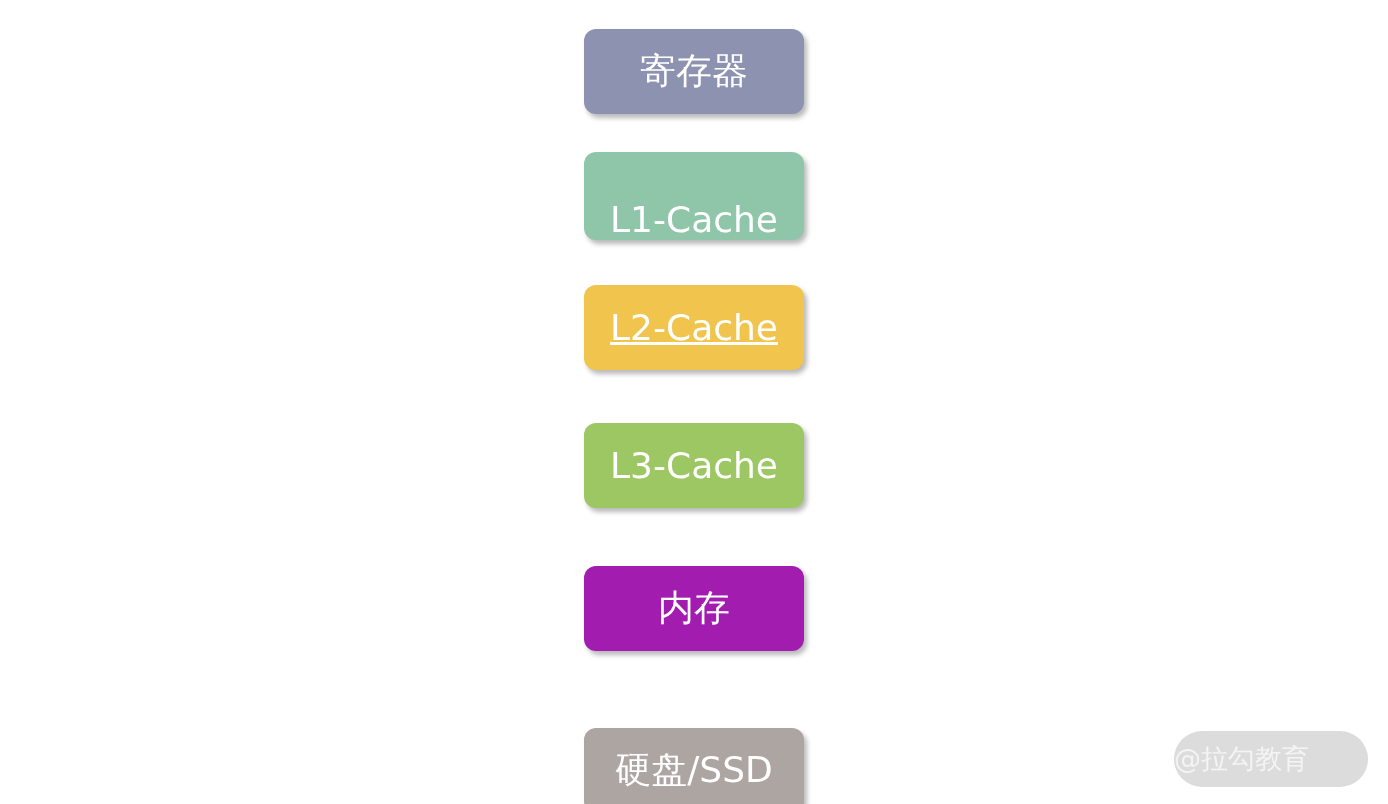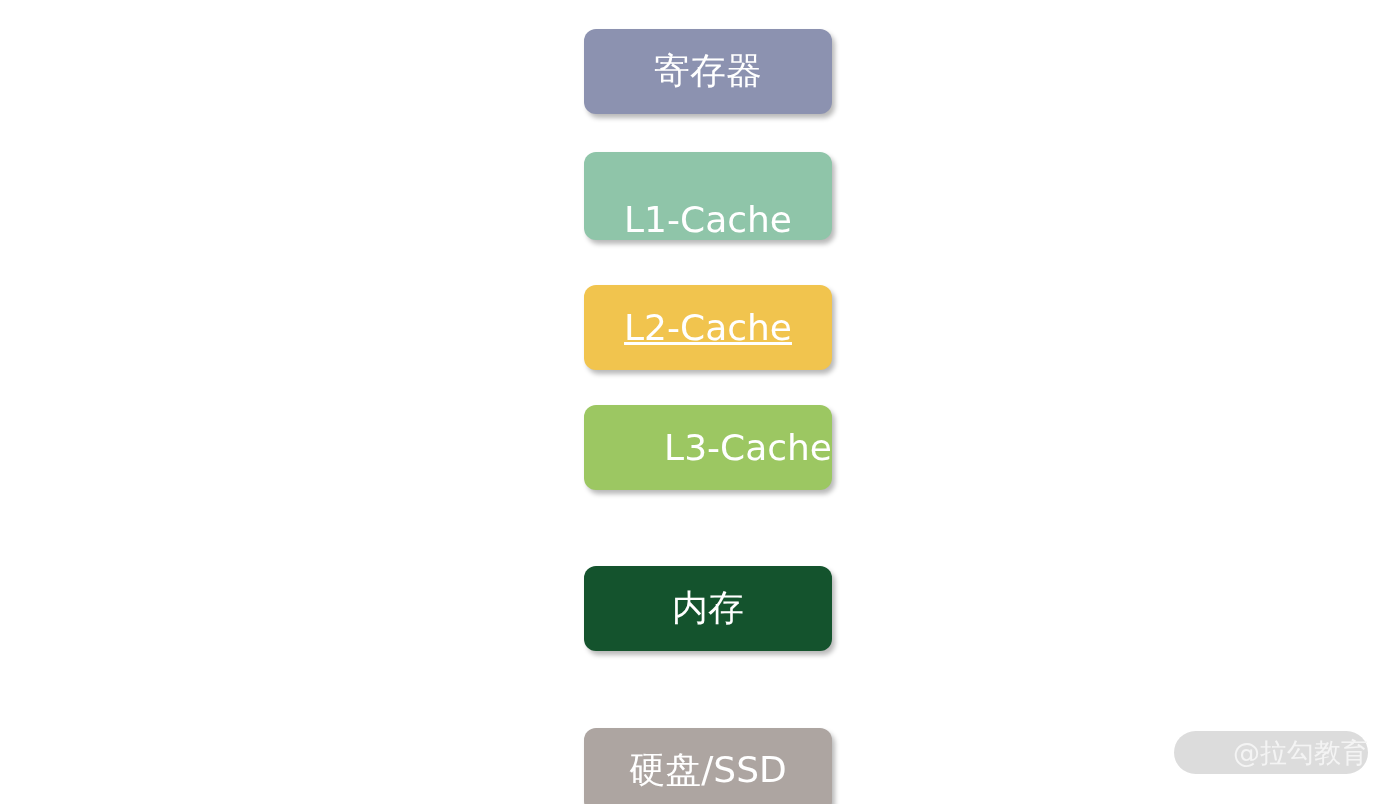--- a/index.html
+++ b/index.html
@@ -2,51 +2,51 @@
 <html><head>
   <meta charset="utf-8">
   <style>
     html, body { margin: 0; padding: 0; }
     body {
       width: 1388px; height: 804px; background: #ffffff;
       position: relative; overflow: hidden;
       font-family: "DejaVu Sans", "Liberation Sans", sans-serif;
     }
     .box {
-      position: absolute; left: 584px; width: 248px; height: 85px;
+      position: absolute; left: 584px; width: 220px; height: 85px;
       border-radius: 12px;
       box-shadow: 3px 4px 5px rgba(0,0,0,0.28);
       display: flex; align-items: center; justify-content: center;
       color: #ffffff; font-size: 36px; font-weight: normal;
       letter-spacing: 0px;
     }
     .watermark {
-      position: absolute; left: 1174px; top: 731px; width: 194px; height: 43px;
+      position: absolute; left: 1174px; top: 731px; width: 194px; height: 56px;
       border-radius: 28px; background: #dcdcdc;
-      display: flex; align-items: center; justify-content: flex-end;
+      display: flex; align-items: center; justify-content: flex-start;
       color: #f4f4f4; font-size: 27px;
     }
   </style>
 </head>
 <body>
 
 <div>
   <div class="box" style="top:29px;background:#8c92b0;">
     <span>寄存器</span>
   </div>
   <div class="box" style="top:152px;background:#8fc5a9;height:88px;align-items:flex-end;">
     <span>L1-Cache</span>
   </div>
   <div class="box" style="top:285px;background:#f1c44e;text-decoration:underline;">
     <span>L2-Cache</span>
   </div>
-  <div class="box" style="top:405px;background:#9cc762;justify-content:flex-end;">
+  <div class="box" style="top:423px;background:#9cc762;">
     <span>L3-Cache</span>
   </div>
-  <div class="box" style="top:566px;background:#14532d;">
+  <div class="box" style="top:566px;background:#a21caf;">
     <span>内存</span>
   </div>
   <div class="box" style="top:728px;background:#ada5a1;">
     <span>硬盘/SSD</span>
   </div>
 </div>
 
 <div class="watermark">
   <span>@拉勾教育</span>
 </div>

